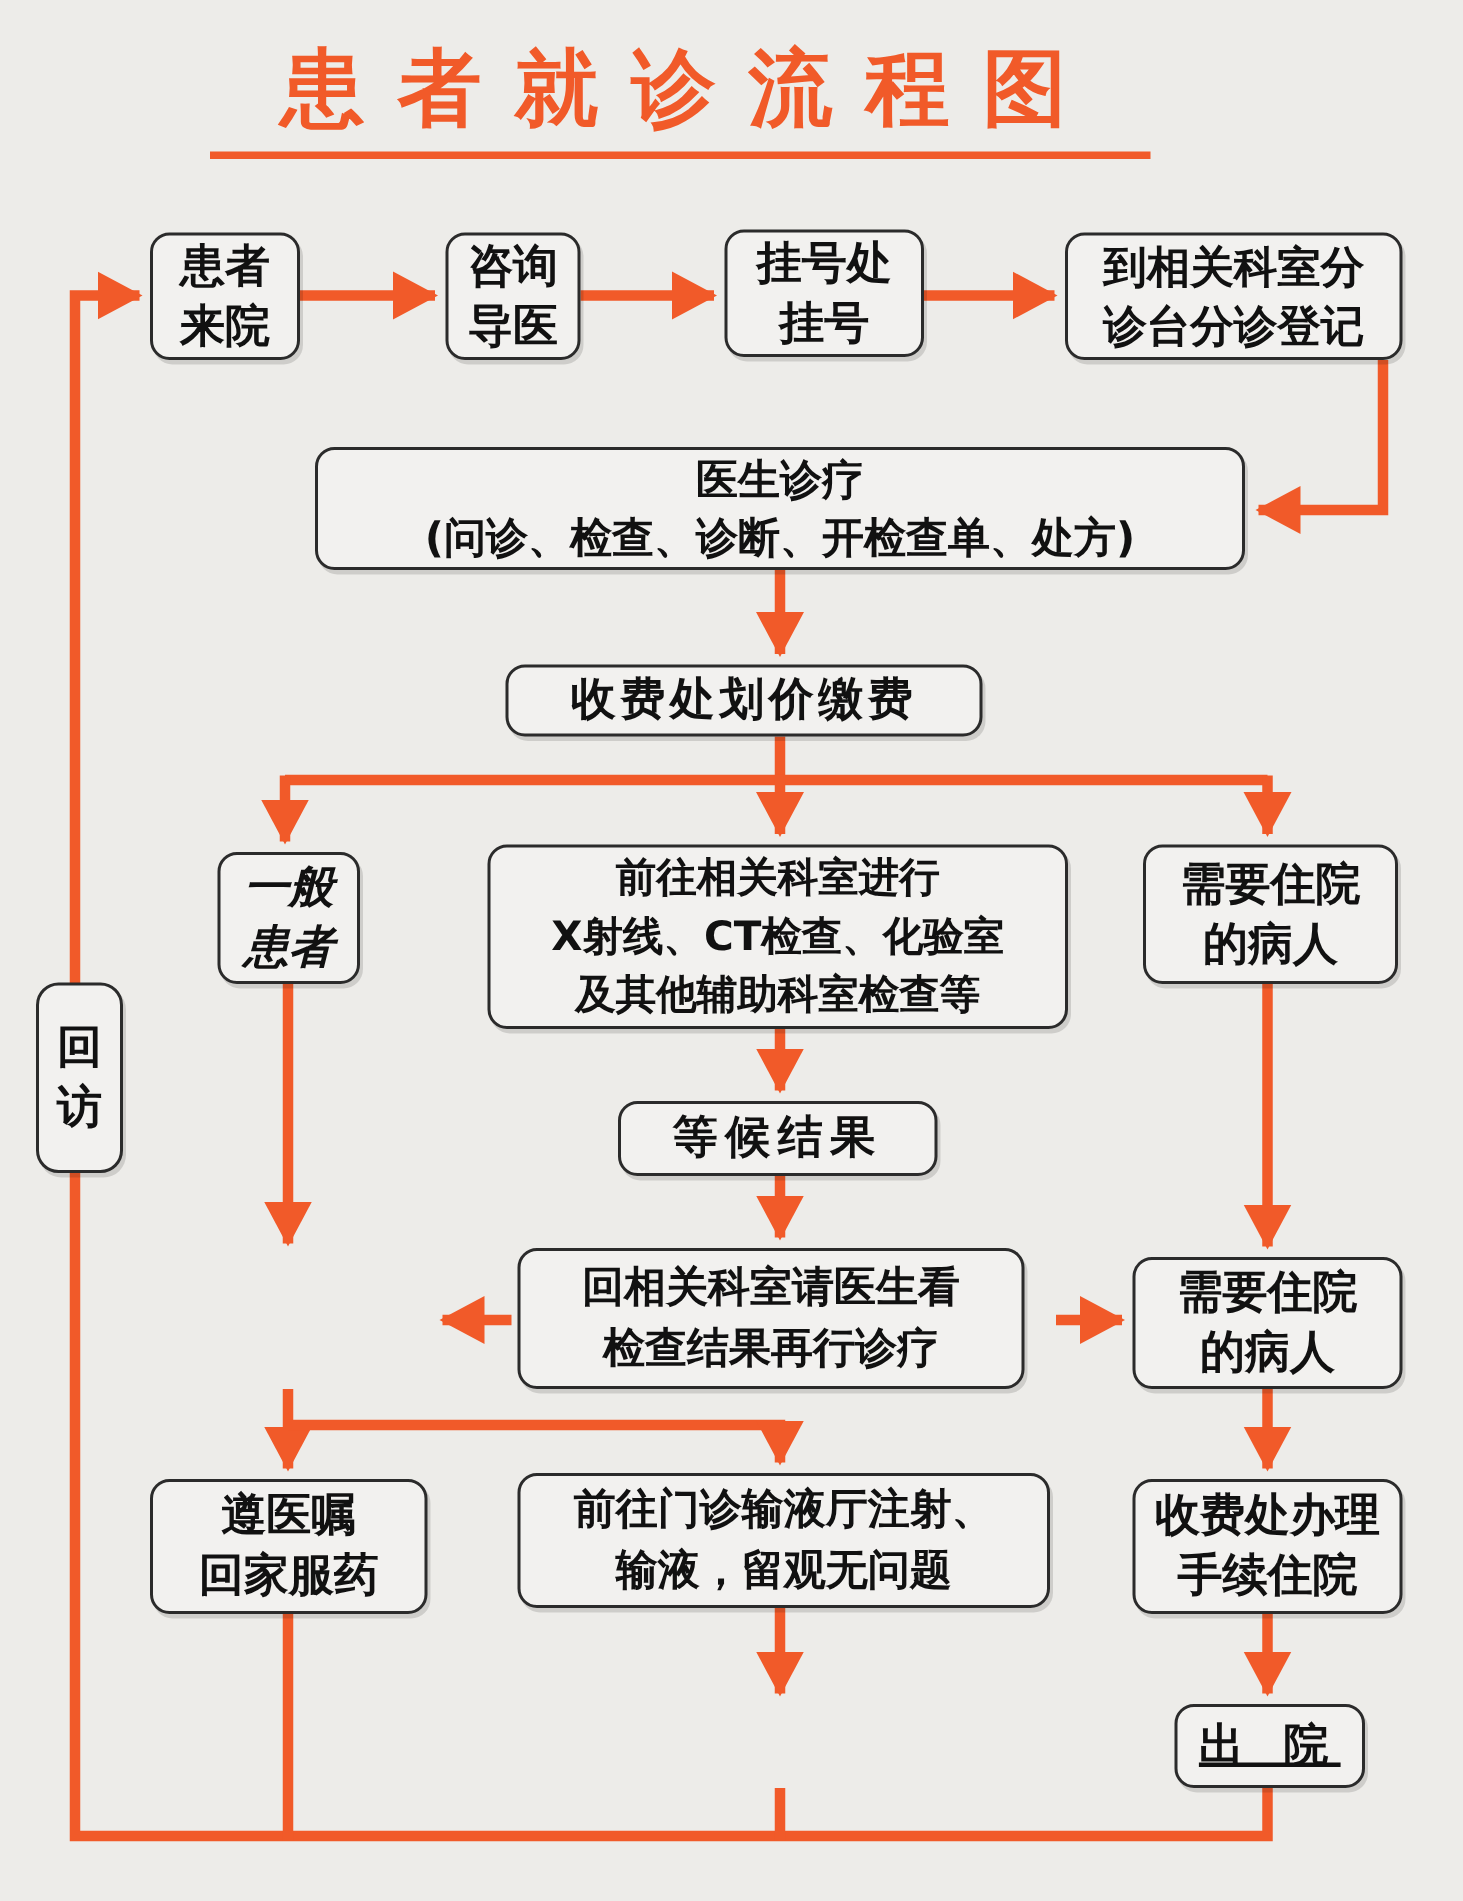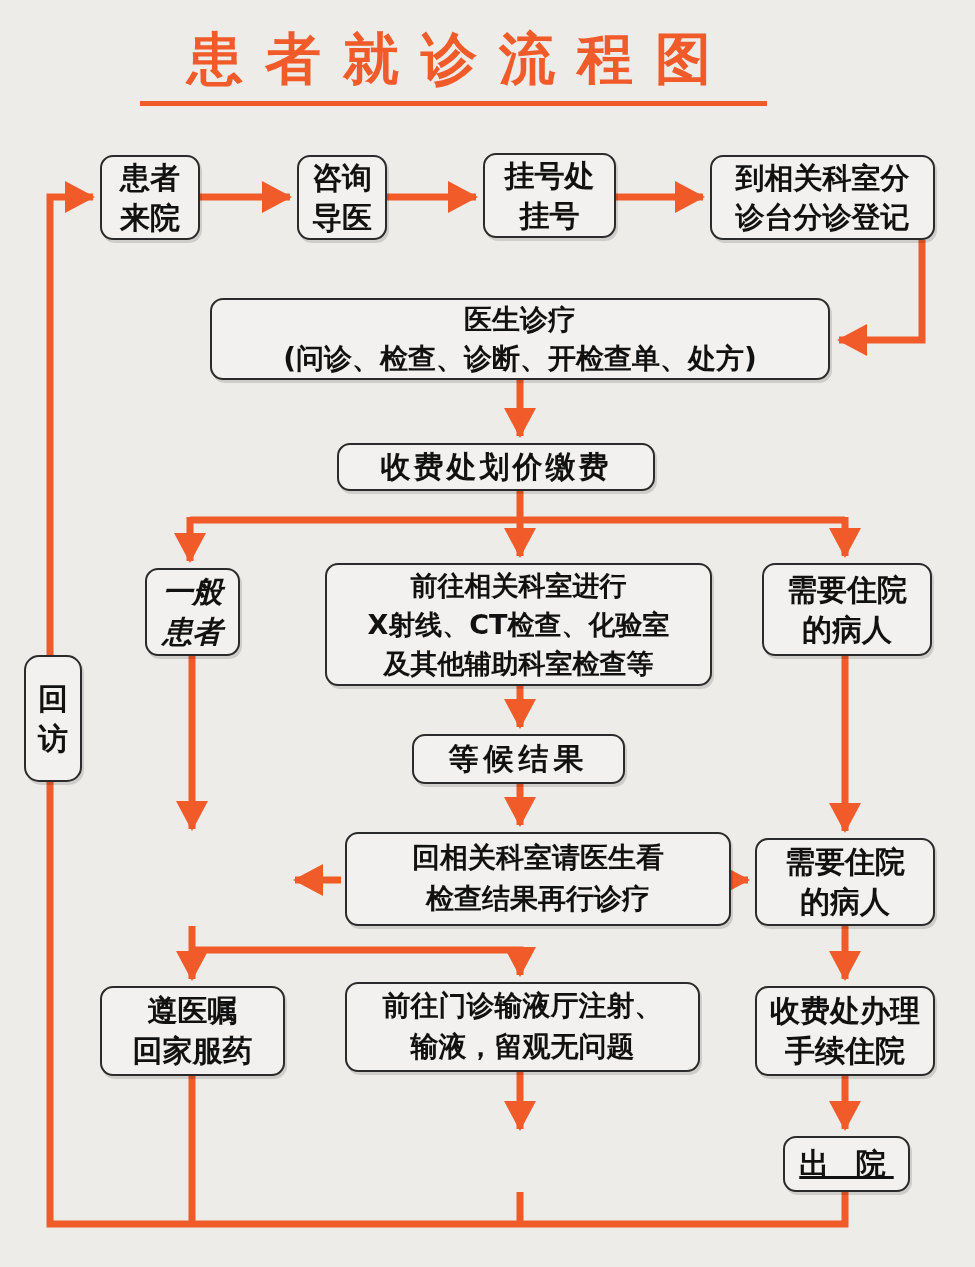--- a/index.html
+++ b/index.html
@@ -54,21 +54,21 @@
   #n-register {left:483px;top:153px;width:133px;height:85px;}
   #n-triage   {left:710px;top:155px;width:225px;height:85px;font-size:29px;text-align:right;}
   #n-doctor   {left:210px;top:298px;width:620px;height:82px;font-size:28px;line-height:1.4;}
   #n-pay      {left:337px;top:443px;width:318px;height:48px;letter-spacing:3px;}
   #n-general  {left:145px;top:568px;width:95px; height:88px;font-style:italic;}
   #n-tests    {left:325px;top:563px;width:387px;height:123px;font-size:27px;line-height:1.45;}
   #n-hosp1    {left:762px;top:563px;width:170px;height:93px;}
   #n-followup {left:24px; top:655px;width:58px; height:127px;border-radius:15px;}
   #n-wait     {left:412px;top:734px;width:213px;height:50px;letter-spacing:5px;}
   #n-pharmacy {left:100px;top:836px;width:185px;height:90px;}
-  #n-review   {left:345px;top:832px;width:386px;height:94px;font-size:28px;line-height:1.45;}
+  #n-review   {left:345px;top:832px;width:338px;height:94px;font-size:28px;line-height:1.45;}
   #n-hosp2    {left:755px;top:838px;width:180px;height:88px;}
   #n-homemed  {left:100px;top:986px;width:185px;height:90px;}
   #n-infusion {left:345px;top:982px;width:355px;height:90px;font-size:28px;line-height:1.45;}
   #n-admit    {left:755px;top:986px;width:180px;height:90px;}
   #n-gohome   {left:455px;top:1136px;width:130px;height:56px;letter-spacing:8px;}
   #n-discharge{left:783px;top:1136px;width:127px;height:56px;letter-spacing:8px;text-decoration:underline;}
 </style>
 </head>
 <body>
 

